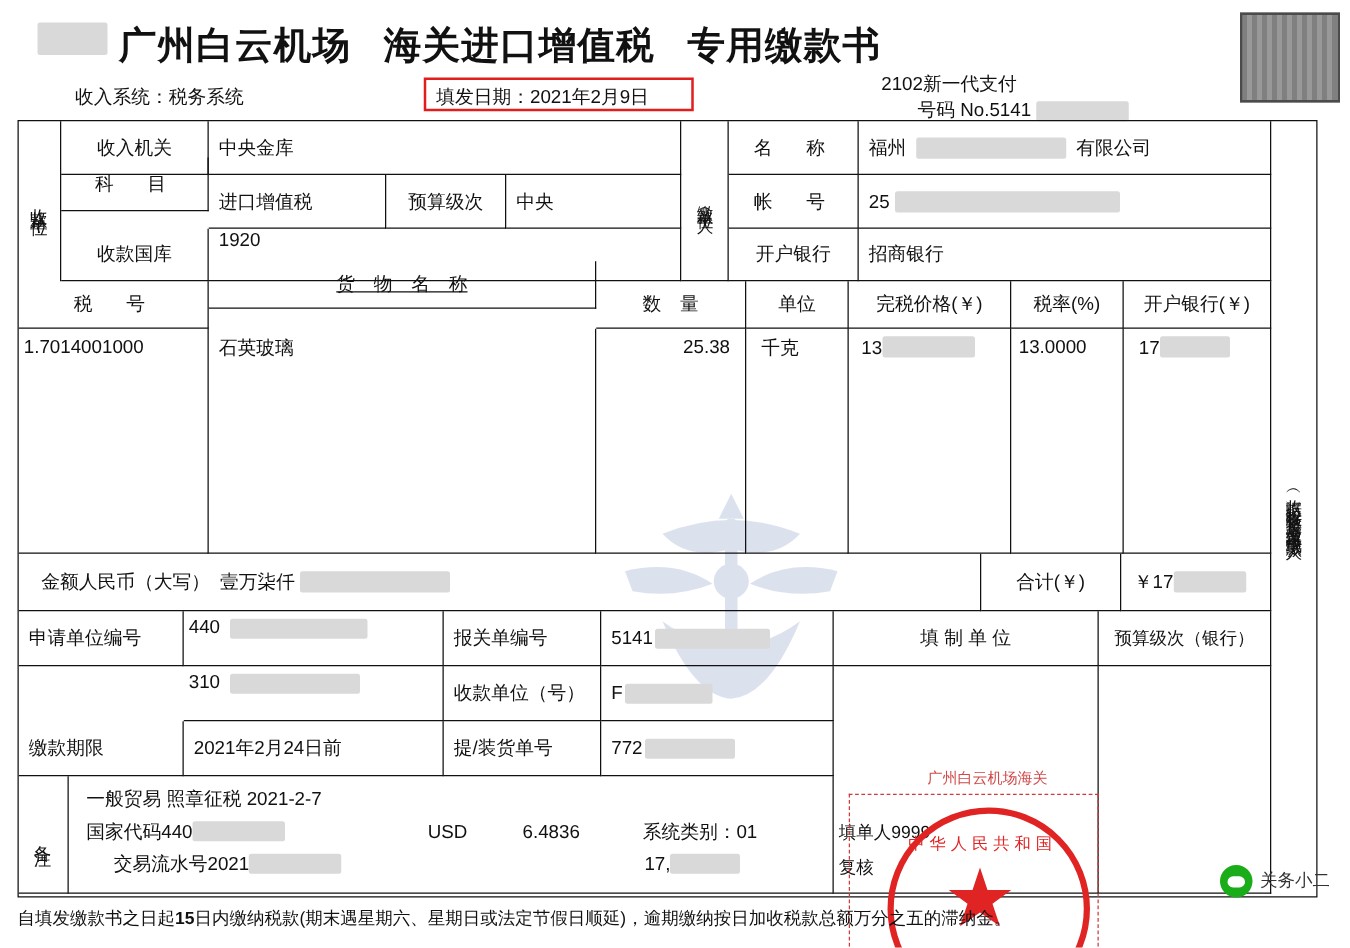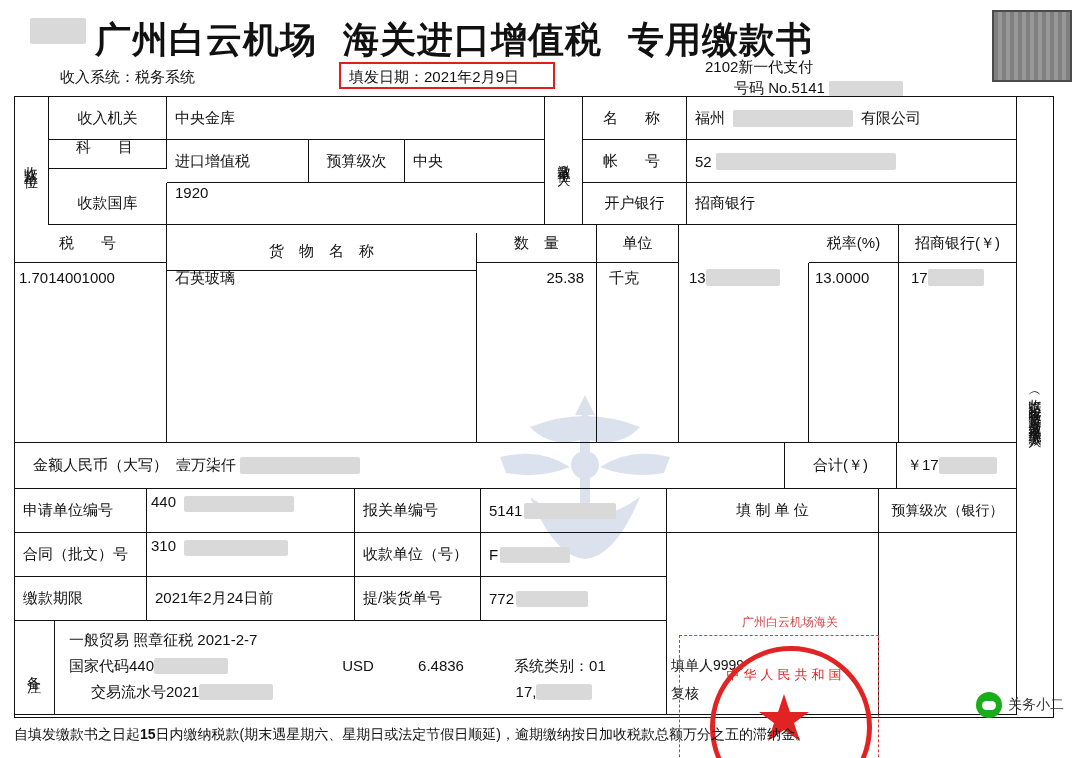--- a/index.html
+++ b/index.html
@@ -16,21 +16,21 @@
   
   .title-row{
     position:absolute;left:0;top:8px;width:1080px;height:52px;
   }
   .redact{
     background:#d9d9d9;border-radius:2px;display:inline-block;vertical-align:middle;
   }
   .mask-tl{position:absolute;left:30px;top:10px;width:56px;height:26px;}
   .title-main{
     position:absolute;left:95px;top:8px;
-    font-size:36px;font-weight:bold;letter-spacing:1px;white-space:nowrap;
+    font-size:30px;font-weight:bold;letter-spacing:1px;white-space:nowrap;
     font-family:"DejaVu Sans","Liberation Sans",sans-serif;
   }
   .title-main .seg{margin-right:26px;}
   .qr-box{
     position:absolute;right:8px;top:2px;width:76px;height:68px;
     background:#8e8e8e;border:2px solid #4b4b4b;
   }
   .qr-in{width:100%;height:100%;background:
     repeating-linear-gradient(90deg,#7d7d7d 0 4px,#9a9a9a 4px 8px);
     opacity:.85;}
@@ -192,52 +192,55 @@
       <span>有限公司</span>
     </div>
     <div class="cell br bb ctr" style="left:568px;top:0;width:104px;height:43px;">
       <span class="sp2">名　称</span>
     </div>
 
     <div class="cell br bb ctr" style="left:568px;top:43px;width:104px;height:43px;">
       <span class="sp2">帐　号</span>
     </div>
     <div class="cell bb lft pad br" style="left:672px;top:43px;width:330px;height:43px;">
-      <span>52</span>
+      <span>25</span>
       <span class="redact" style="width:180px;height:17px;margin-left:4px;"></span>
     </div>
 
     <div class="cell br bb ctr" style="left:568px;top:86px;width:104px;height:42px;">
       <span>开户银行</span>
     </div>
     <div class="cell bb lft pad br" style="left:672px;top:86px;width:330px;height:42px;">
       <span>招商银行</span>
     </div>
 
     <div class="cell ctr" style="left:1002px;top:0;width:35px;height:619px;">
       <span class="vtext" style="font-size:13px;letter-spacing:2px;">（收据）银行收缴签章后交缴款单位或缴款人</span>
     </div>
 
     <div class="cell br bb ctr" style="left:0;top:128px;width:152px;height:38px;">
       <span class="sp2">税　号</span>
     </div>
-    <div class="cell br bb ctr" style="left:152px;top:136px;width:310px;height:38px;">
+    <div class="cell br bb ctr" style="left:152px;top:112px;width:310px;height:38px;text-decoration:underline;">
       <span>货　物　名　称</span>
     </div>
     <div class="cell br bb ctr" style="left:462px;top:128px;width:120px;height:38px;">
       <span>数　量</span>
     </div>
     <div class="cell br bb ctr" style="left:582px;top:128px;width:82px;height:38px;">
       <span>单位</span>
     </div>
+    <div class="cell br bb ctr" style="left:664px;top:128px;width:130px;height:38px;">
+      <span>完税价格(￥)</span>
+    </div>
     <div class="cell br bb ctr" style="left:794px;top:128px;width:90px;height:38px;">
       <span>税率(%)</span>
     </div>
     <div class="cell br bb ctr" style="left:884px;top:128px;width:118px;height:38px;">
-      <span>招商银行(￥)</span>
+      <span>开户银行(￥)</span>
     </div>
 
     <div class="cell br bb" style="left:0;top:166px;width:152px;height:180px;padding:6px 0 0 4px;">
       <span>1.7014001000</span>
     </div>
     <div class="cell br bb" style="left:152px;top:166px;width:310px;height:180px;padding:6px 0 0 8px;">
       <span>石英玻璃</span>
     </div>
     <div class="cell br bb" style="left:462px;top:166px;width:120px;height:180px;padding:6px 12px 0 0;text-align:right;">
       <span>25.38</span>
@@ -276,23 +279,20 @@
       <div class="redact" style="width:110px;height:16px;margin:2px 0 0 4px;"></div>
     </div>
     <div class="cell br bb lft pad" style="left:340px;top:392px;width:126px;height:44px;">
       <span>报关单编号</span>
     </div>
     <div class="cell br bb lft pad" style="left:466px;top:392px;width:186px;height:44px;">
       <span>5141</span>
         <span class="redact" style="width:92px;height:16px;margin-left:2px;vertical-align:-3px;"></span>
     </div>
 
-    <div class="cell br bb lft pad" style="left:0;top:436px;width:132px;height:44px;">
-      <span>合同（批文）号</span>
-    </div>
     <div class="cell br bb" style="left:132px;top:436px;width:208px;height:44px;padding:4px 0 0 4px;">
       <span>310</span>
       <div class="redact" style="width:104px;height:16px;margin:2px 0 0 4px;"></div>
     </div>
     <div class="cell br bb lft pad" style="left:340px;top:436px;width:126px;height:44px;">
       <span>收款单位（号）</span>
     </div>
     <div class="cell br bb lft pad" style="left:466px;top:436px;width:186px;height:44px;">
       <span>F</span>
         <span class="redact" style="width:70px;height:16px;margin-left:2px;vertical-align:-3px;"></span>

